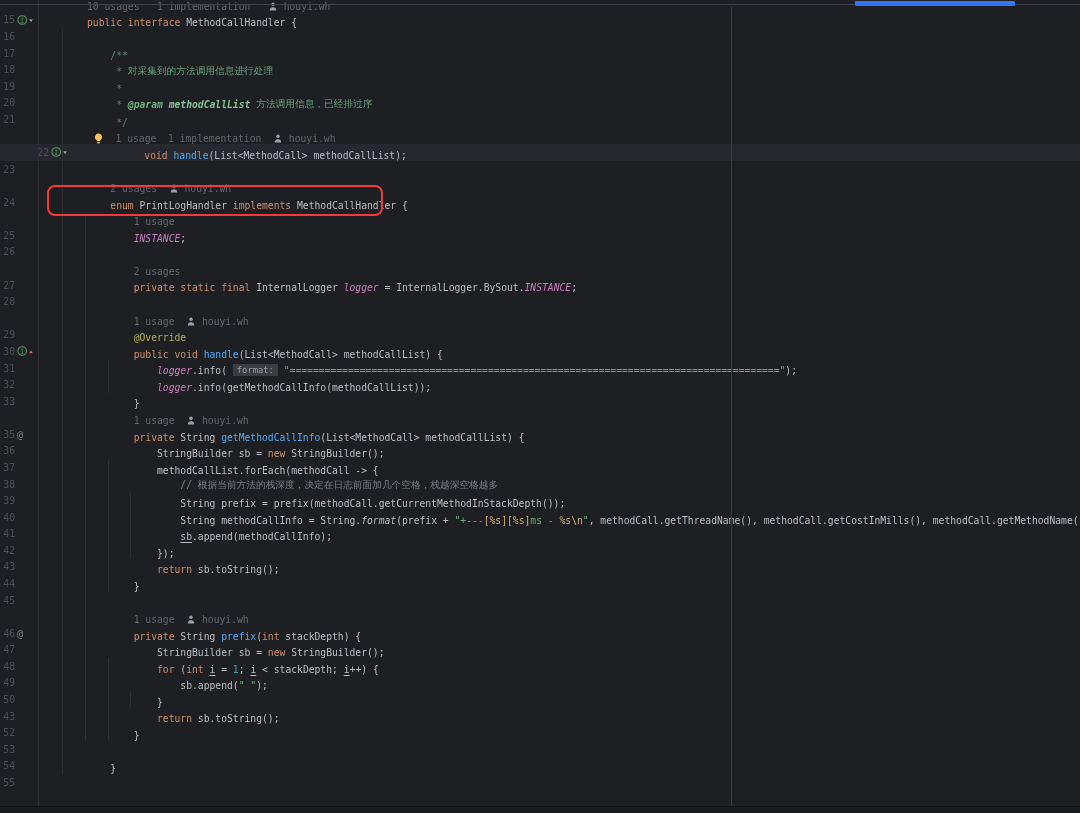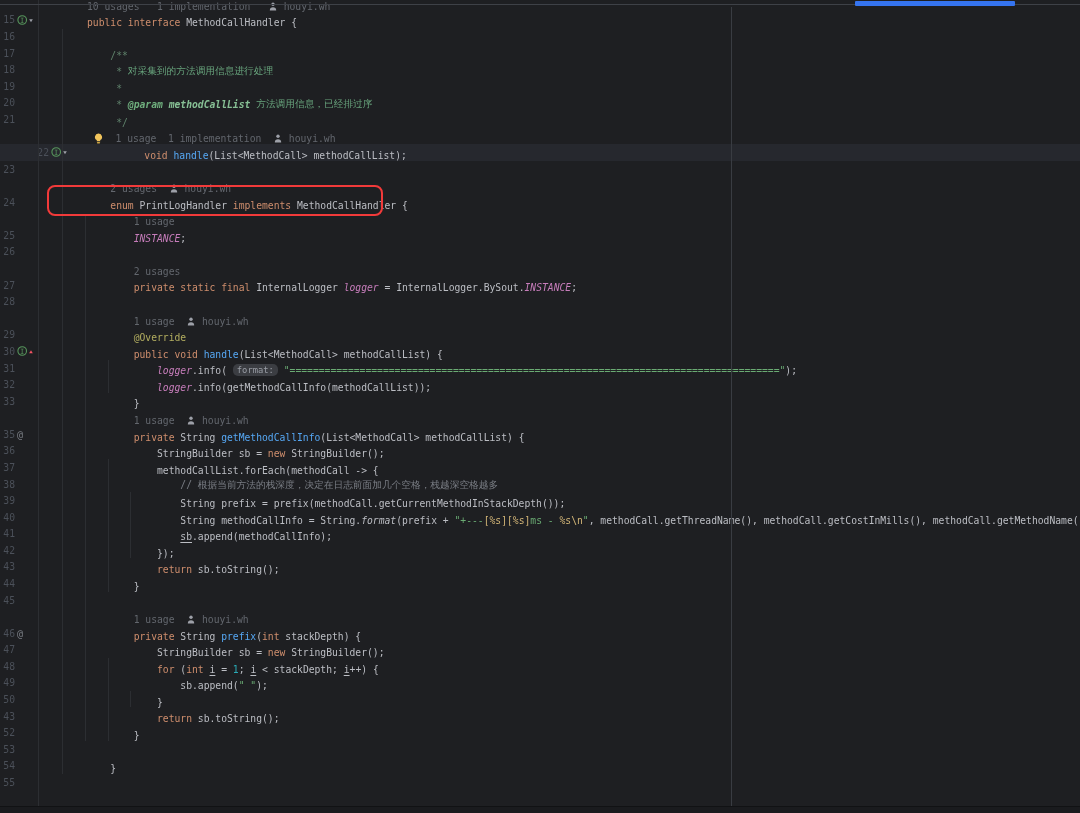--- a/index.html
+++ b/index.html
@@ -24,21 +24,21 @@
   .t-f{color:#C77DBB;font-style:italic}
   .t-a{color:#B3AE60}
   .t-c{color:#7A7E85}
   .t-dc{color:#5F826B}
   .t-dcx{color:#67A37C}
   .t-dct{color:#6FAF7E;font-weight:bold;font-style:italic}
   .t-dcp{color:#87C095;font-weight:bold;font-style:italic}
   .t-u{color:#BCBEC4;text-decoration:underline;text-underline-offset:2px;}
   .t-it{color:#BCBEC4;font-style:italic}
   .t-hint{color:#63676E}
-  .t-pill{display:inline-block;background:#3B3D42;color:#9A9EA6;border-radius:5px;
+  .t-pill{display:inline-block;background:#3B3D42;color:#9A9EA6;border-radius:0;
           padding:0 4px;font-size:8.8px;line-height:12px;height:12px;}
   .t-at{color:#787C83;font-size:10px;}
   .inlic{display:inline-flex;align-items:center;margin:0 1px;}
   
   .gutter-sep{position:absolute;left:38px;top:0;width:1px;height:813px;background:#2C2E32;z-index:2;}
   .margin-guide{position:absolute;left:731px;top:7px;width:1px;height:806px;background:#393C42;z-index:25;}
   .top-line{position:absolute;left:0;top:4px;width:1080px;height:1.4px;background:#3E4147;z-index:30;}
   .accent-bar{position:absolute;left:855px;top:1px;width:160px;height:5px;border-radius:1px;z-index:31;background:#3574F0;}
   .bottom-edge{position:absolute;left:0;bottom:0;width:1080px;height:6px;background:#1A1B1E;border-top:1px solid #111214;z-index:30;}
   .anno-box{position:absolute;left:47px;top:185px;width:332px;height:27px;border:2.3px solid #F23A3A;border-radius:8px;z-index:40;background:transparent;}

